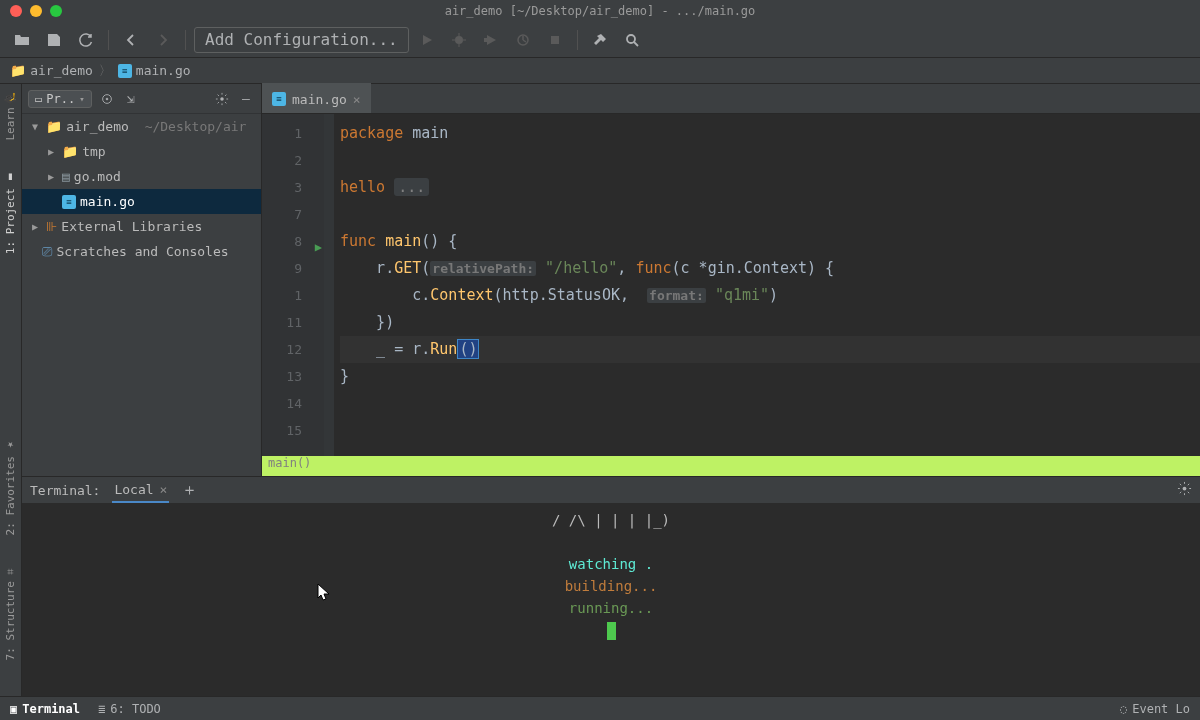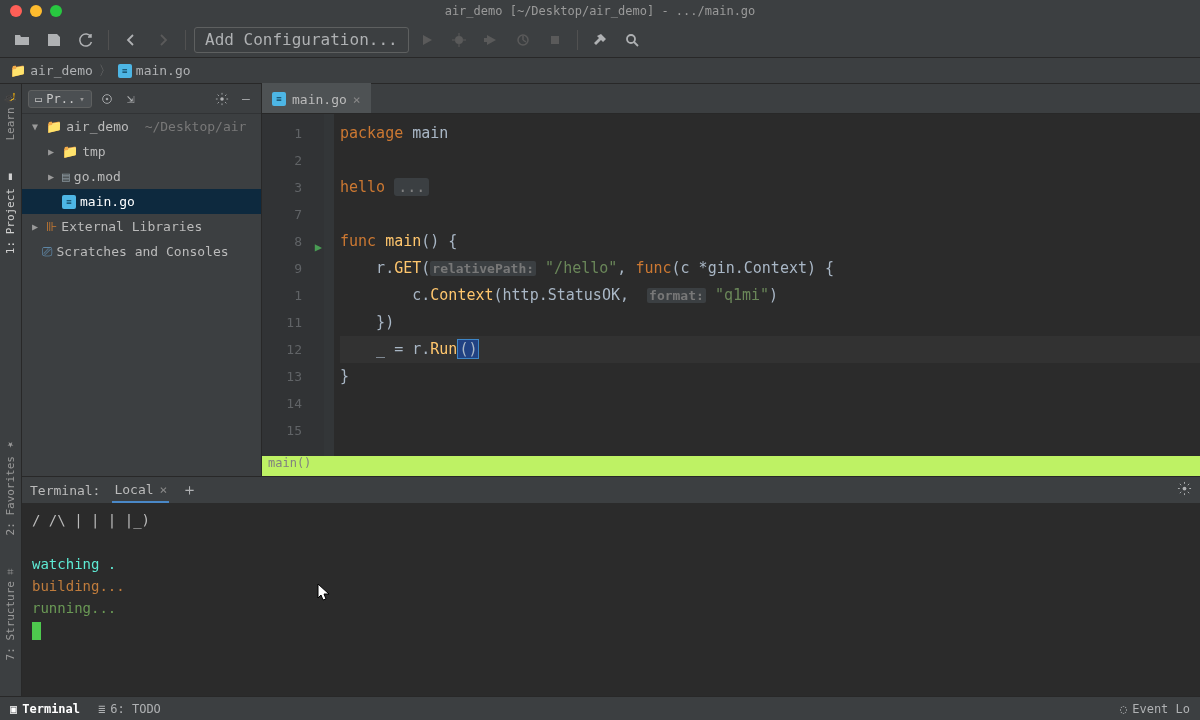--- a/index.html
+++ b/index.html
@@ -298,21 +298,21 @@
             <div class="cl"><span class="pu">}</span></div>
             <div class="cl"></div>
           </div>
         </div>
         <div class="crumbfoot">
             <span>main()</span>
           </div>
       </div>
     </div>
 
-    <div class="termpanel" style="height:220px;">
+    <div class="termpanel" style="height:220px;text-align:center;">
       <div class="termtabs">
         <span class="tt-title">Terminal:</span>
         <span class="tt-tab">
             <span>Local</span>
             <span class="close">×</span>
           </span>
         <span class="plus">＋</span>
         <span class="spacer"></span>
         <span class="gear"><svg width="15" height="15" viewBox="0 0 16 16" fill="currentColor">
               <circle cx="8" cy="8" r="2"></circle>

